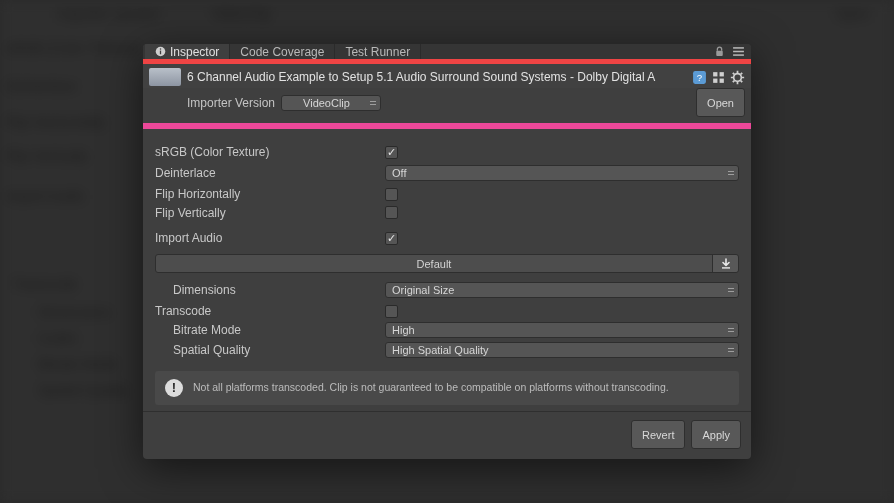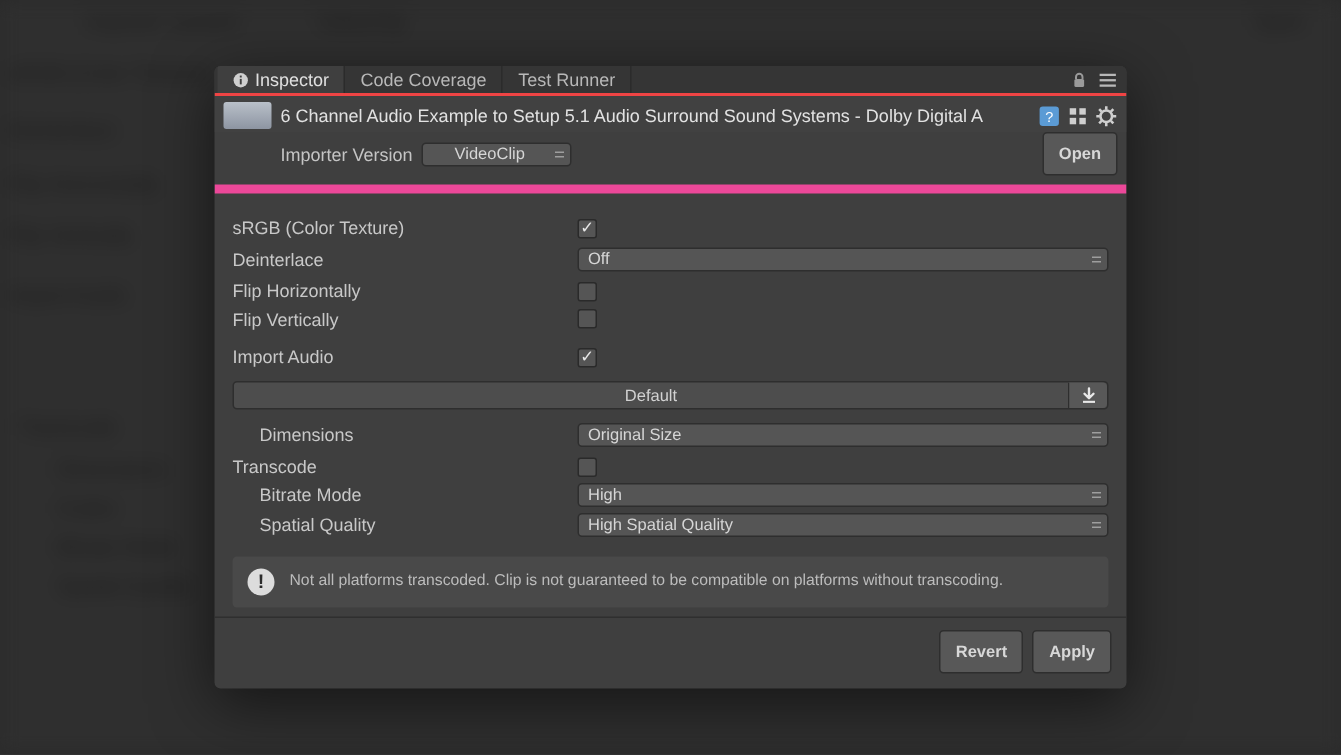--- a/index.html
+++ b/index.html
@@ -34,21 +34,21 @@
     border-radius: 4px;
     box-shadow: 0 10px 40px rgba(0,0,0,.55);
     overflow: hidden;
   }
   
   .tabs {
     display: flex;
     align-items: center;
     height: 20px;
     background: #353535;
-    border-bottom: 2px solid #ef4444;
+    border-bottom: 5px solid #ef4444;
     padding-left: 2px;
     gap: 0;
   }
   .tab {
     display: flex; align-items: center; gap: 4px;
     height: 100%;
     padding: 0 10px;
     color: #b8b8b8;
     border-right: 1px solid #2b2b2b;
     cursor: default;
@@ -117,21 +117,20 @@
   .btn {
     background: #585858;
     border: 1px solid #2e2e2e;
     border-radius: 3px;
     height: 29px;
     padding: 0 10px;
     color: #d8d8d8;
     font-size: 11px;
     display: inline-flex; align-items: center; justify-content: center;
     cursor: default;
-    font-weight: bold;
   }
   .row {
     display: flex; align-items: center;
     padding: 3px 12px;
     min-height: 20px;
   }
   .row .lbl { width: 230px; flex-shrink: 0; color: #c8c8c8; }
   .row .lbl.indent { padding-left: 18px; }
   .row .ctrl { flex: 1; display: flex; }
   .chk {

